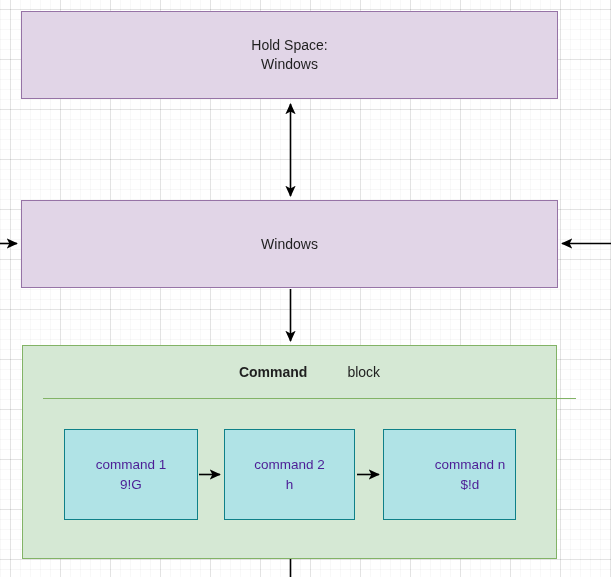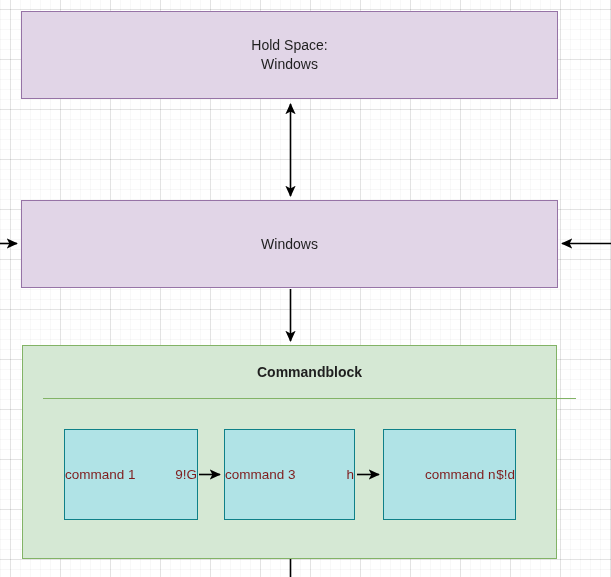--- a/index.html
+++ b/index.html
@@ -65,34 +65,34 @@
     box-sizing: border-box;
     border-bottom: 1px solid #82b366;
     display: flex;
     align-items: center;
     justify-content: center;
     font-size: 14px;
     color: #1f1f1f;
     margin-left: 20px;
   }
   #command-block-title .strong { font-weight: bold; }
-  #command-block-title .light  { font-weight: bold; }
+  #command-block-title .light  { font-weight: normal; padding-left: 40px; }
 
   
   .cmd-box {
     position: absolute;
     box-sizing: border-box;
     background: #b0e3e6;
     border: 1px solid #0e8088;
     display: flex;
-    flex-direction: row;
+    flex-direction: column;
     align-items: center;
-    justify-content: space-between;
+    justify-content: center;
     font-size: 13.5px;
-    color: #7f1d1d;
+    color: #4c1d95;
     line-height: 1.45;
   }
   #cmd-1 { left: 64px;  top: 429px; width: 134px; height: 91px; }
   #cmd-2 { left: 224px; top: 429px; width: 131px; height: 91px; }
   #cmd-3 { left: 383px; top: 429px; width: 133px; height: 91px; padding-left: 41px; }
 
   
   #edges {
     position: absolute;
     left: 0;
@@ -131,21 +131,21 @@
         <span class="light"> block</span>
     </div>
   </div>
 
   <div class="cmd-box" id="cmd-1">
     <span>command 1</span>
     <span>9!G</span>
   </div>
 
   <div class="cmd-box" id="cmd-2">
-    <span>command 3</span>
+    <span>command 2</span>
     <span>h</span>
   </div>
 
   <div class="cmd-box" id="cmd-3">
     <span>command n</span>
     <span>$!d</span>
   </div>
 
   <svg id="edges" viewBox="0 0 611 577" xmlns="http://www.w3.org/2000/svg">
     <defs>

